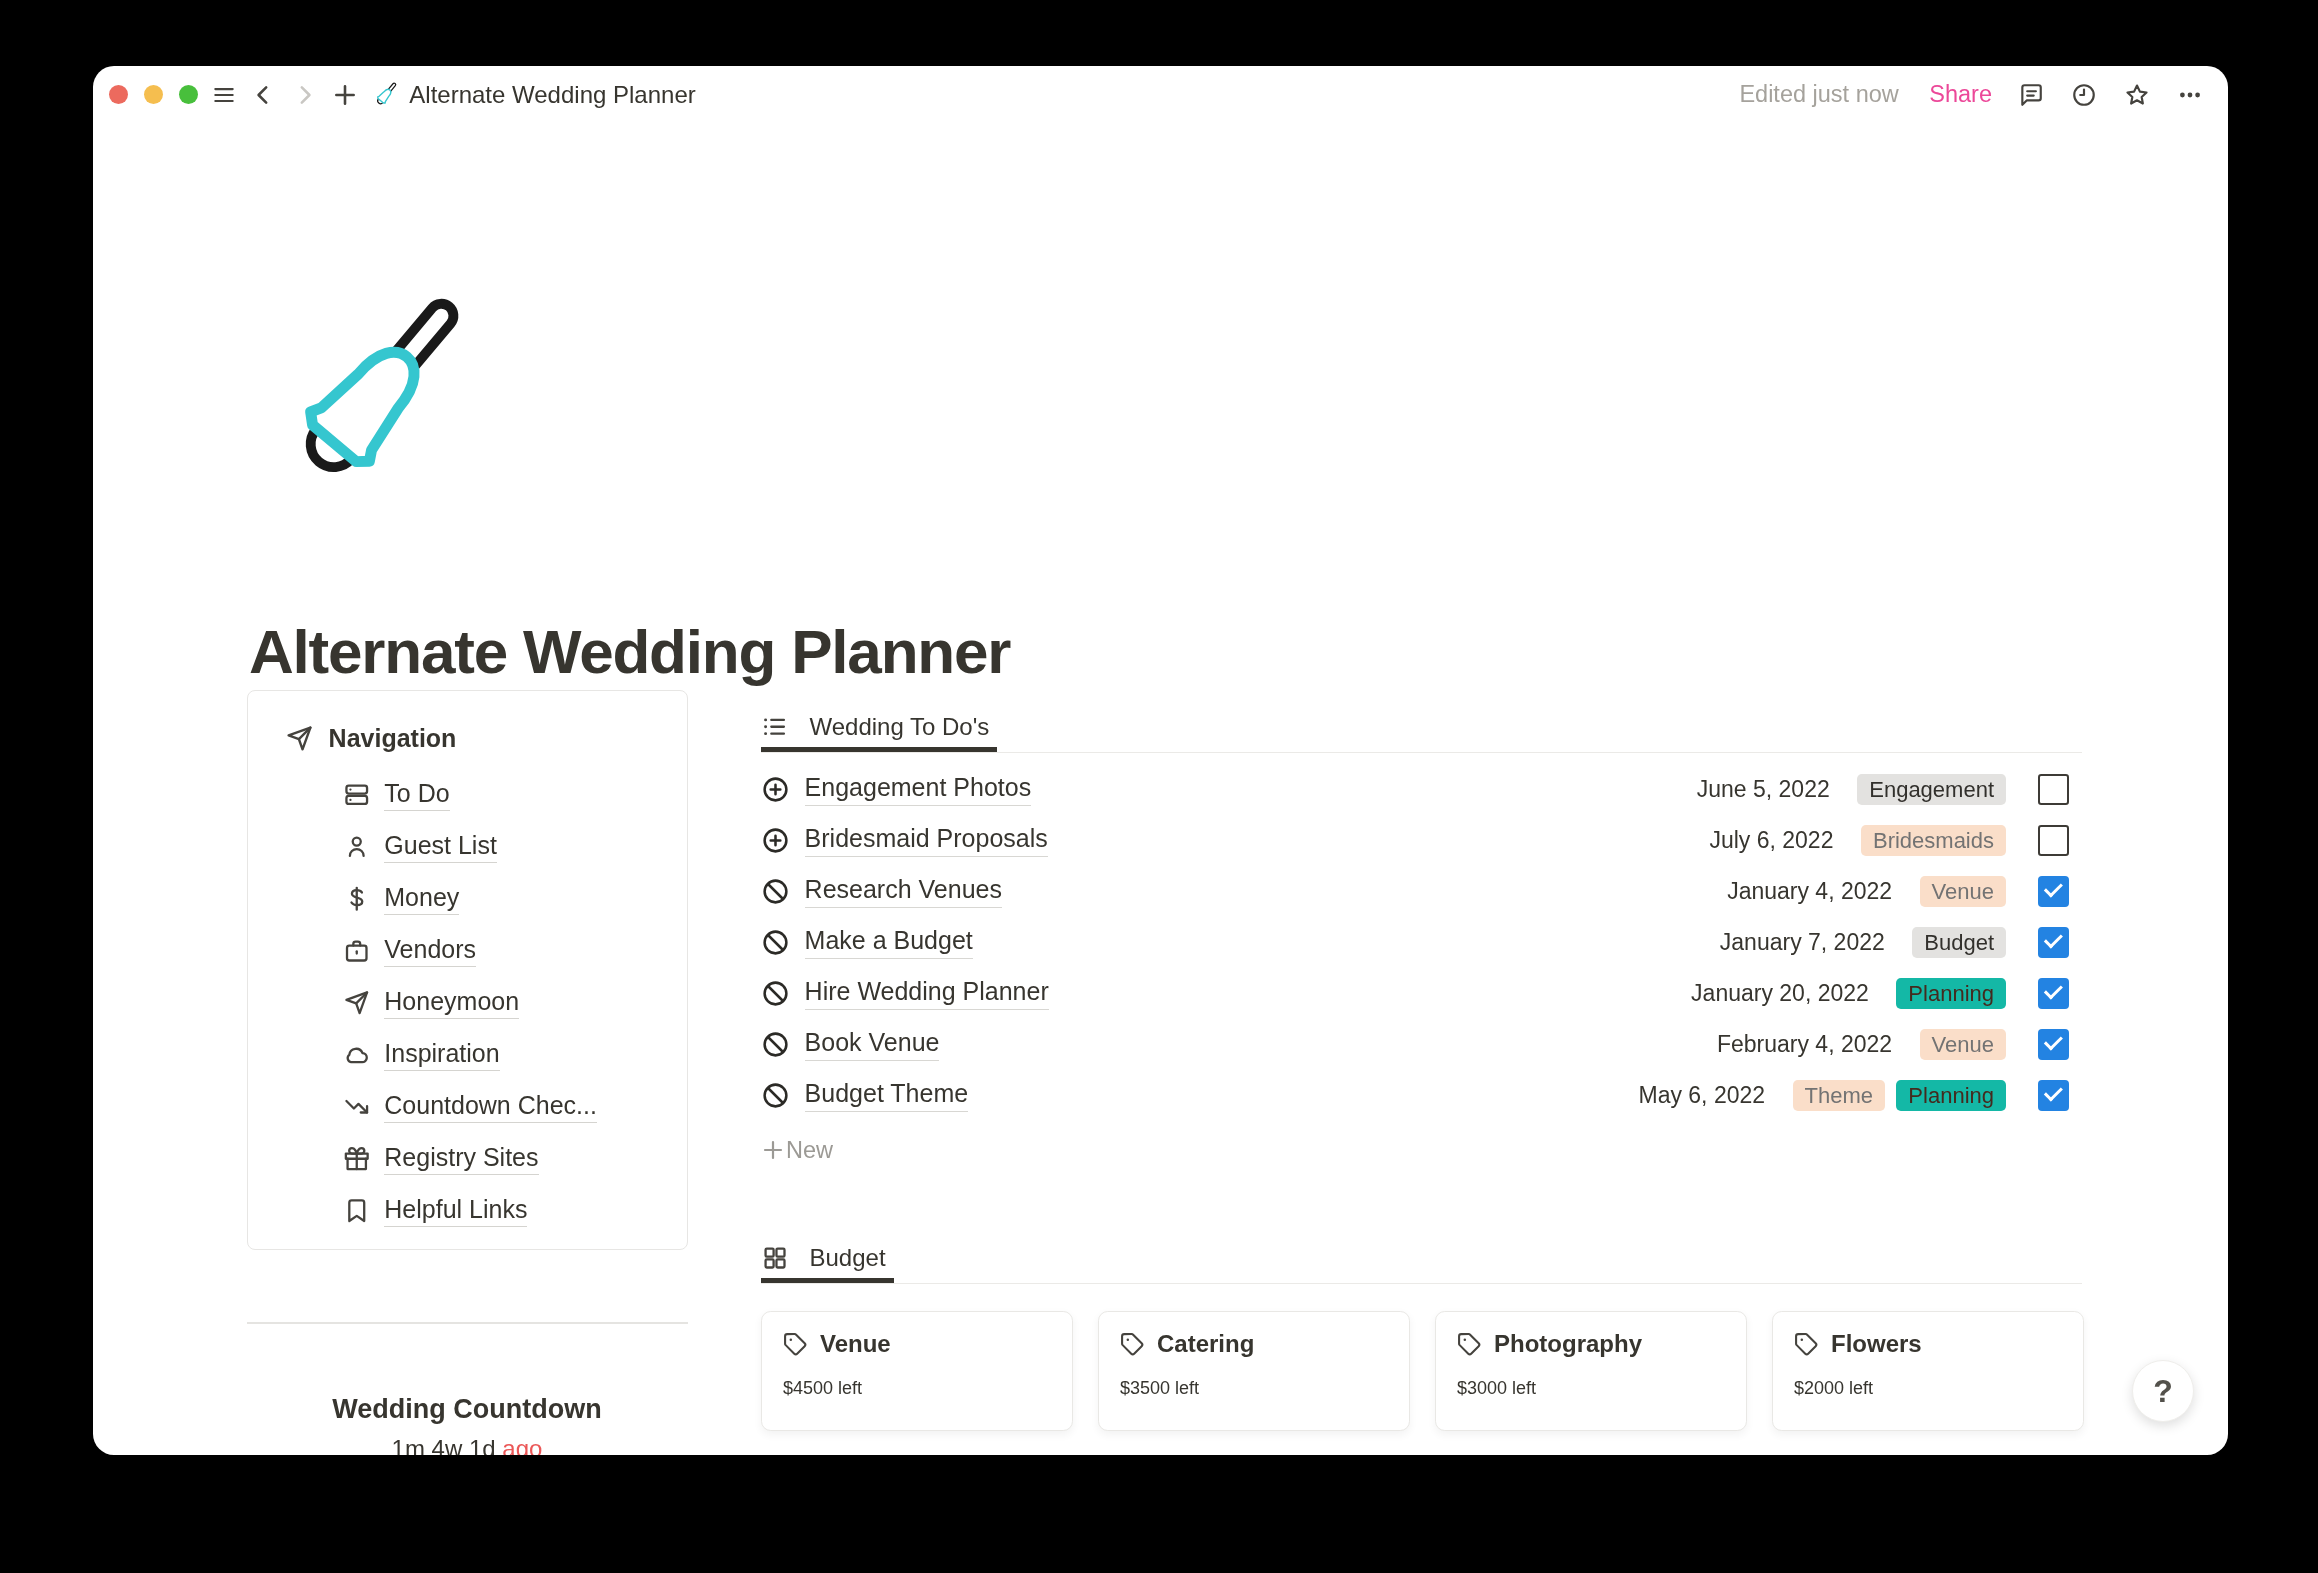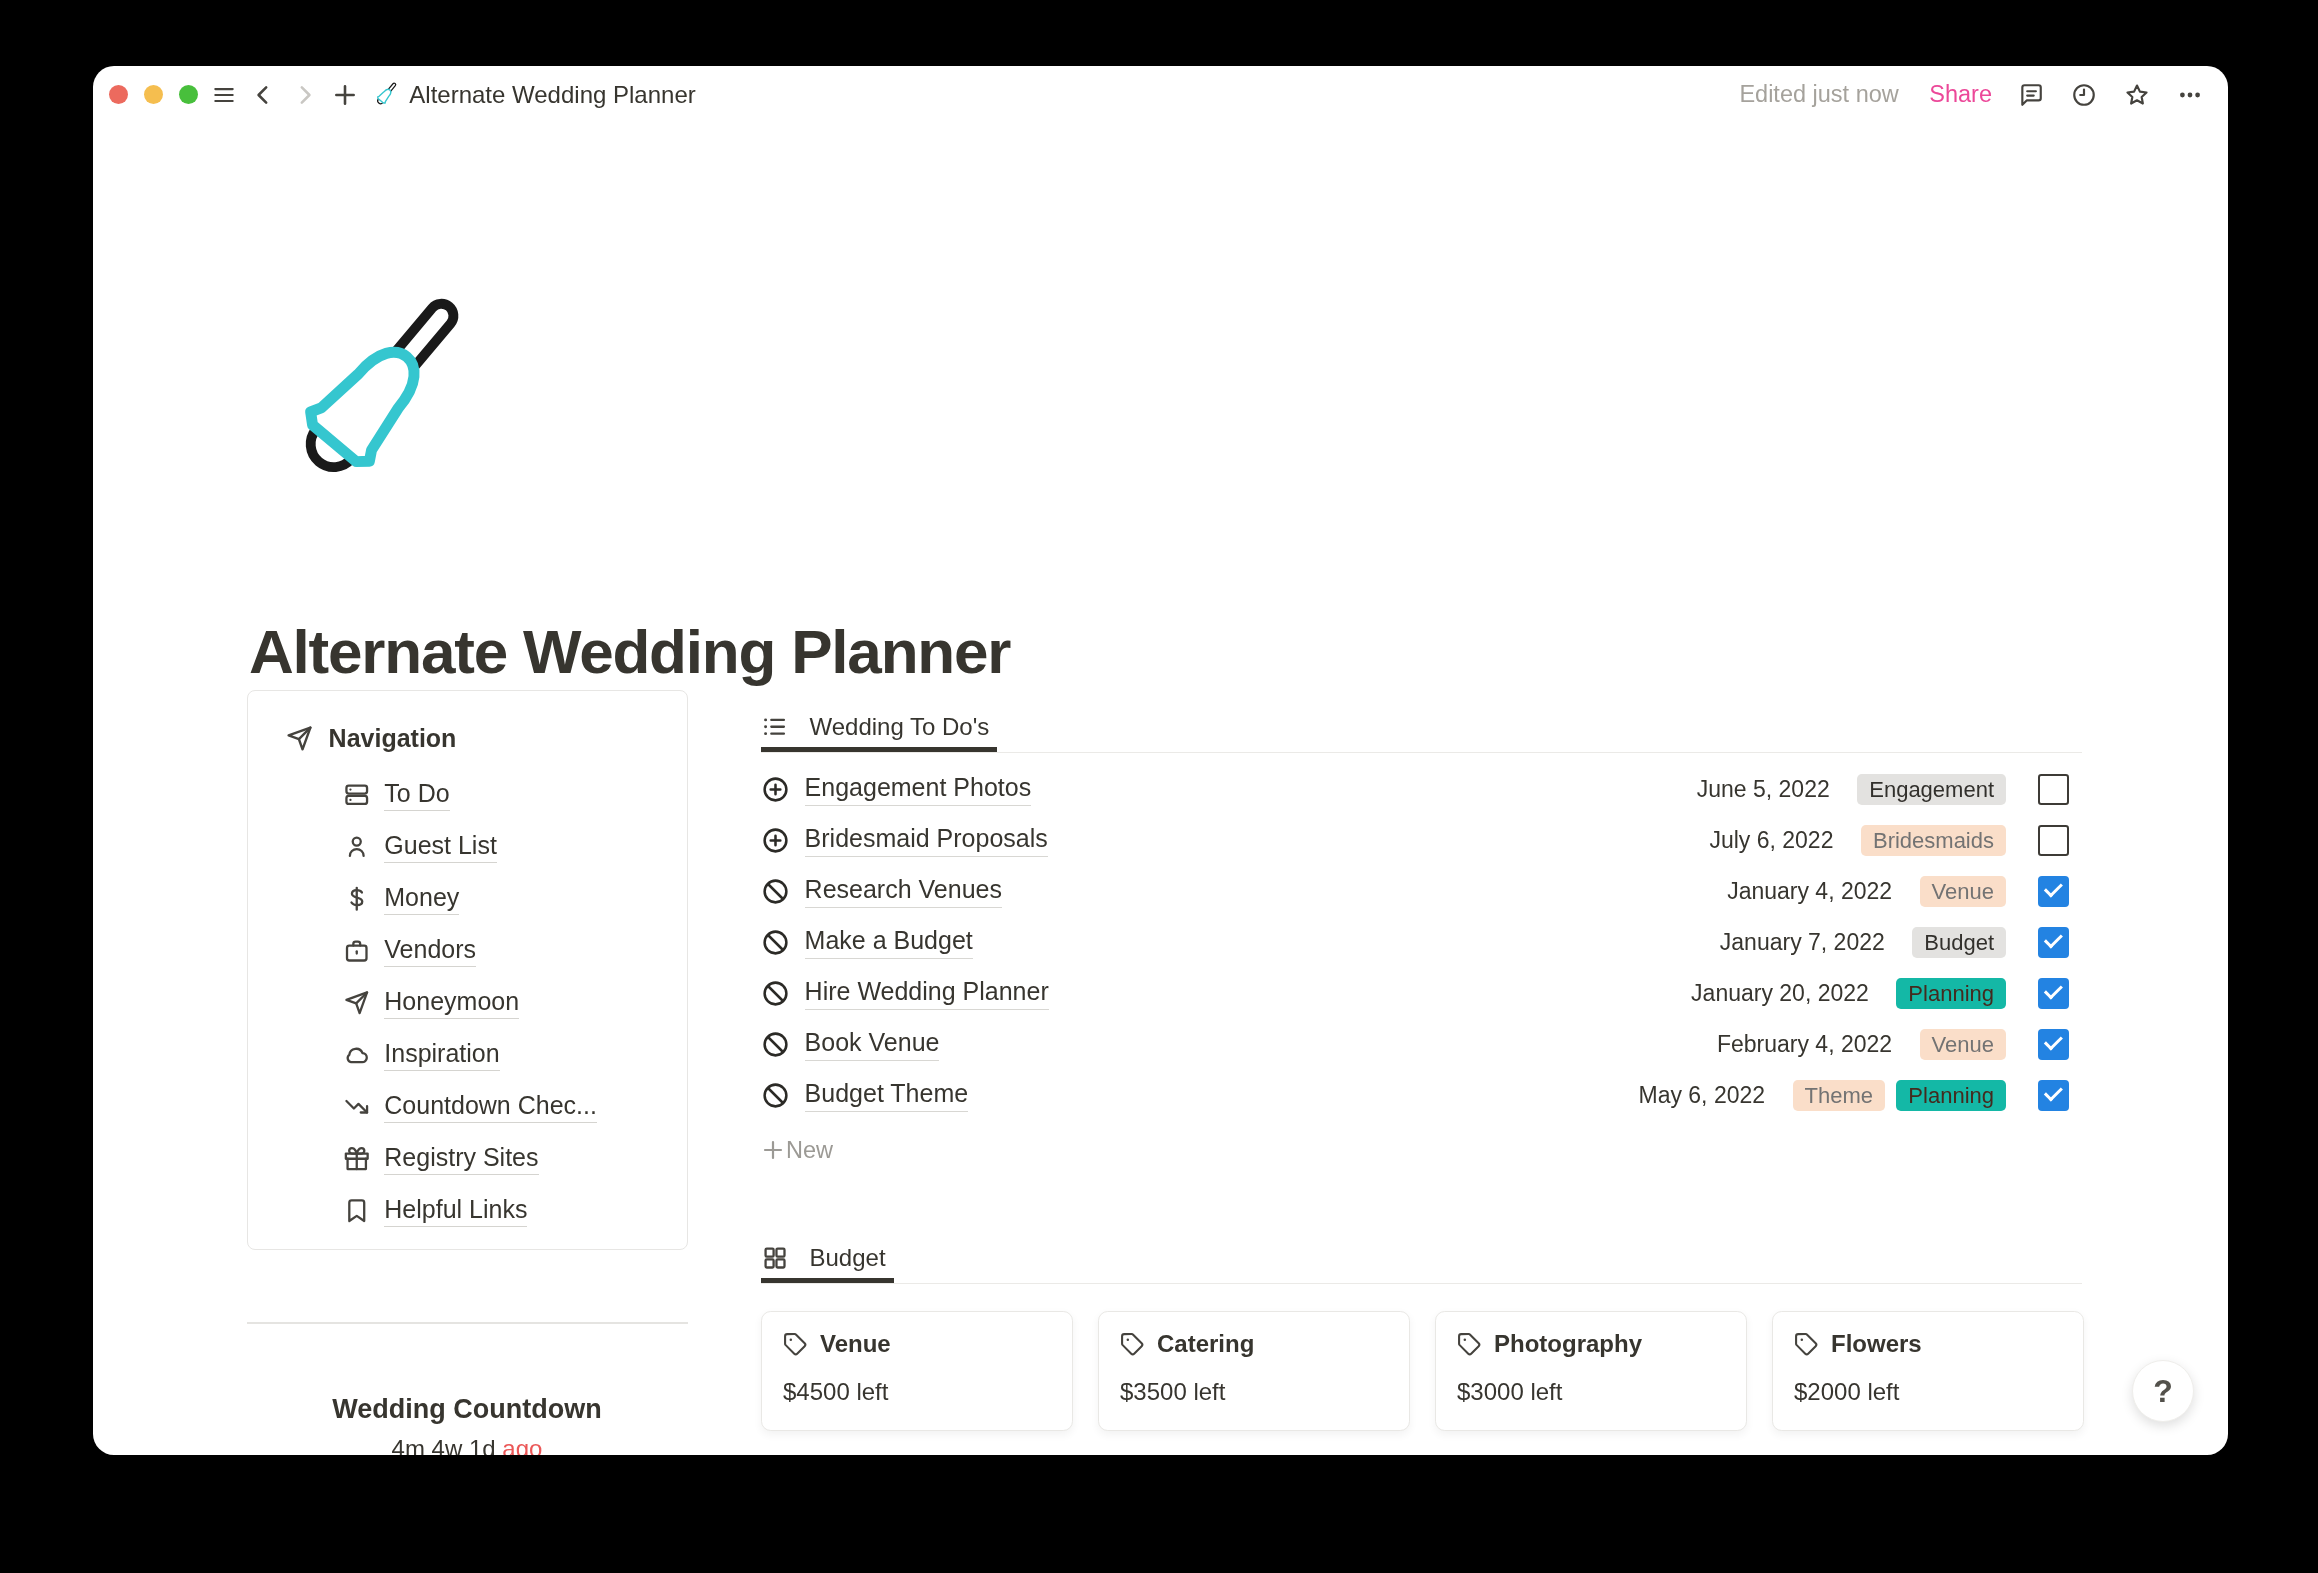--- a/index.html
+++ b/index.html
@@ -82,21 +82,21 @@
   .new-row svg{width:24px;height:24px;}
   .new-label{font-size:23.5px;color:#9C9A95;}
 
   
   .cards{position:absolute;left:668px;top:1245px;display:flex;gap:25px;}
   .card{width:312px;height:120px;box-sizing:border-box;background:#fff;border:1.6px solid #E9E8E5;
     border-radius:9.7px;box-shadow:0 3.2px 8px rgba(0,0,0,.05);padding:18px 21px;}
   .card-head{display:flex;align-items:center;gap:12px;}
   .card-head svg{width:25px;height:25px;}
   .card-name{font-size:24px;font-weight:600;color:#37352F;}
-  .card-amount{font-size:24px;color:#37352F;margin-top:20px;}
+  .card-amount{font-size:18px;color:#37352F;margin-top:20px;}
 
   
   .help-btn{position:absolute;left:2039px;top:1294px;width:62px;height:62px;border-radius:50%;
     background:#fff;border:1.6px solid #EFEEEB;box-shadow:0 4px 11.3px rgba(0,0,0,.13);display:flex;
     align-items:center;justify-content:center;font-size:32px;font-weight:700;color:#53514B;box-sizing:border-box;}
 </style>
 </head>
 <body>
 
 <svg width="0" height="0" style="position:absolute">
@@ -256,21 +256,21 @@
         </svg>
         <span class="nav-item-label">Helpful Links</span>
       </div>
     </div>
   </div>
 
   <div class="col-divider"></div>
 
   <div class="countdown">
     <div class="countdown-title">Wedding Countdown</div>
-    <div class="countdown-value"><span>4m 4w 1d</span> <span class="ago">ago</span></div>
+    <div class="countdown-value"><span>1m 4w 1d</span> <span class="ago">ago</span></div>
   </div>
 
   <div class="tabs todo">
     <div class="tab">
       <svg viewBox="0 0 24 24" class="ic">
         <path d="M9 6h11M9 12h11M9 18h11"></path>
           <path d="M4 6h.01M4 12h.01M4 18h.01" style="stroke-width:2.6"></path>
       </svg>
       <span class="tab-label">Wedding To Do's</span>
     </div>

